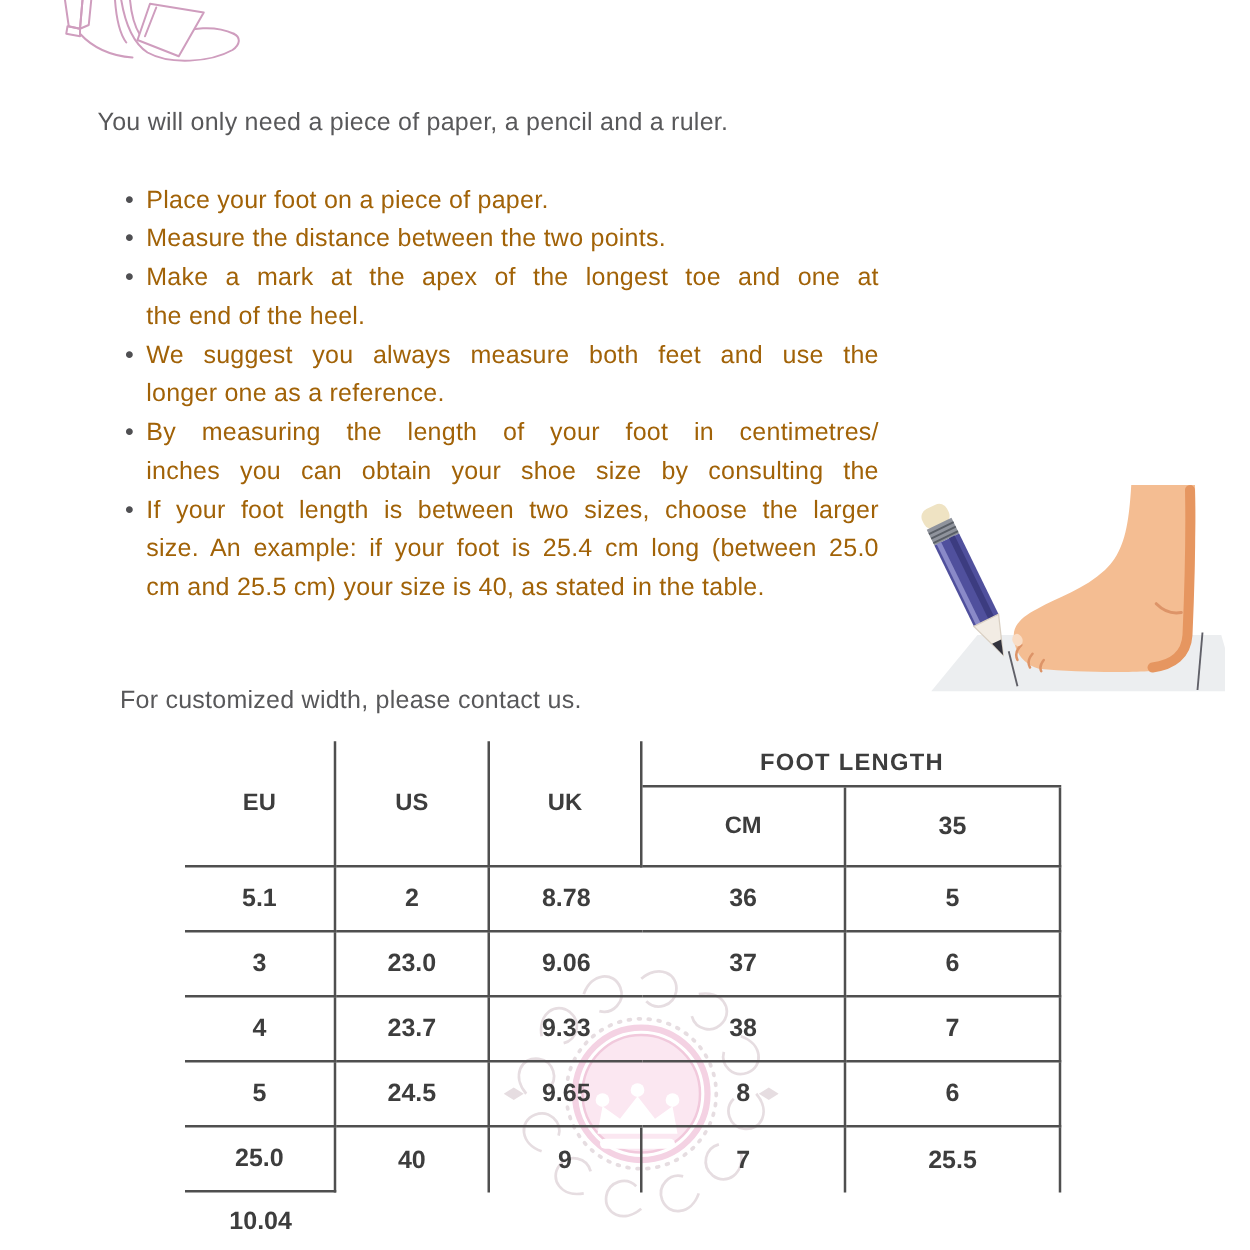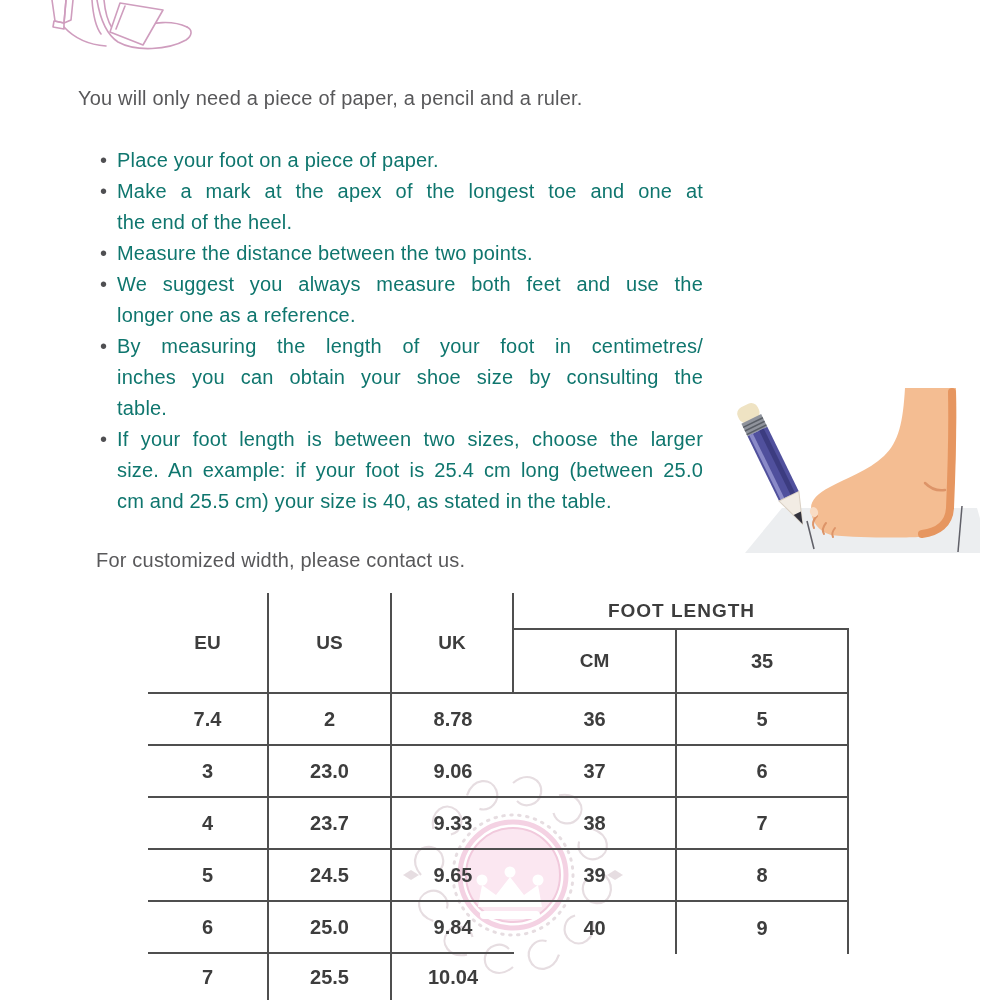--- a/index.html
+++ b/index.html
@@ -11,21 +11,21 @@
   }
   
   .intro {
     position:absolute; left:78px; top:83px;
     font-size:20px; line-height:31px; letter-spacing:.2px;
     color:#58585a; font-weight:300;
   }
   .bullets {
     position:absolute; left:117px; top:145px; width:586px;
     font-size:20px; line-height:31px; letter-spacing:.2px;
-    color:#0f766e; font-weight:300;
+    color:#a16207; font-weight:300;
   }
   .bullet { position:relative; }
   .bullet::before {
     content:"\2022"; position:absolute; left:-17px; top:0;
     color:#4f4f52; font-size:20px;
   }
   .line { display:block; }
   .just { text-align:justify; text-align-last:justify; }
   .contact {
     position:absolute; left:78px; top:549px;
@@ -78,34 +78,33 @@
     </svg>
   </div>
 
   <div class="intro">You will only need a piece of paper, a pencil and a ruler.</div>
 
   <div class="bullets">
     <div class="bullet">
       <span class="line">Place your foot on a piece of paper.</span>
     </div>
     <div class="bullet">
+      <span class="line">Measure the distance between the two points.</span>
+    </div>
+    <div class="bullet">
       <span class="line just">Make a mark at the apex of the longest toe and one at</span>
       <span class="line">the end of the heel.</span>
     </div>
     <div class="bullet">
-      <span class="line">Measure the distance between the two points.</span>
-    </div>
-    <div class="bullet">
       <span class="line just">We suggest you always measure both feet and use the</span>
       <span class="line">longer one as a reference.</span>
     </div>
     <div class="bullet">
       <span class="line just">By measuring the length of your foot in centimetres/</span>
       <span class="line just">inches you can obtain your shoe size by consulting the</span>
-      <span class="line">table.</span>
     </div>
     <div class="bullet">
       <span class="line just">If your foot length is between two sizes, choose the larger</span>
       <span class="line just">size. An example: if your foot is 25.4 cm long (between 25.0</span>
       <span class="line">cm and 25.5 cm) your size is 40, as stated in the table.</span>
     </div>
   </div>
 
   <div class="measure-illo">
     <svg width="300" height="180" viewBox="0 0 300 180">
@@ -171,21 +170,21 @@
   </div>
 
   <div class="size-table">
     <div class="cell hdr h-eu br bb">EU</div>
     <div class="cell hdr h-us br bb">US</div>
     <div class="cell hdr h-uk br bb">UK</div>
     <div class="cell fl  h-fl bb">FOOT LENGTH</div>
     <div class="cell hdr h-cm br bb">CM</div>
 
     <div class="cell data br bb">35</div>
-    <div class="cell data br bb">7.4</div>
+    <div class="cell data br bb">5.1</div>
     <div class="cell data br bb">2</div>
     <div class="cell data bb">8.78</div>
 
     <div class="cell data br bb">36</div>
     <div class="cell data br bb">5</div>
     <div class="cell data br bb">3</div>
     <div class="cell data br bb">23.0</div>
     <div class="cell data bb">9.06</div>
 
     <div class="cell data br bb">37</div>
@@ -193,25 +192,23 @@
     <div class="cell data br bb">4</div>
     <div class="cell data br bb">23.7</div>
     <div class="cell data bb">9.33</div>
 
     <div class="cell data br bb">38</div>
     <div class="cell data br bb">7</div>
     <div class="cell data br bb">5</div>
     <div class="cell data br bb">24.5</div>
     <div class="cell data bb">9.65</div>
 
-    <div class="cell data br bb">39</div>
     <div class="cell data br bb">8</div>
     <div class="cell data br bb">6</div>
     <div class="cell data br bb">25.0</div>
-    <div class="cell data bb">9.84</div>
 
     <div class="cell data br">40</div>
     <div class="cell data br">9</div>
     <div class="cell data br">7</div>
     <div class="cell data br">25.5</div>
     <div class="cell data">10.04</div>
   </div>
 
 </div>
 

